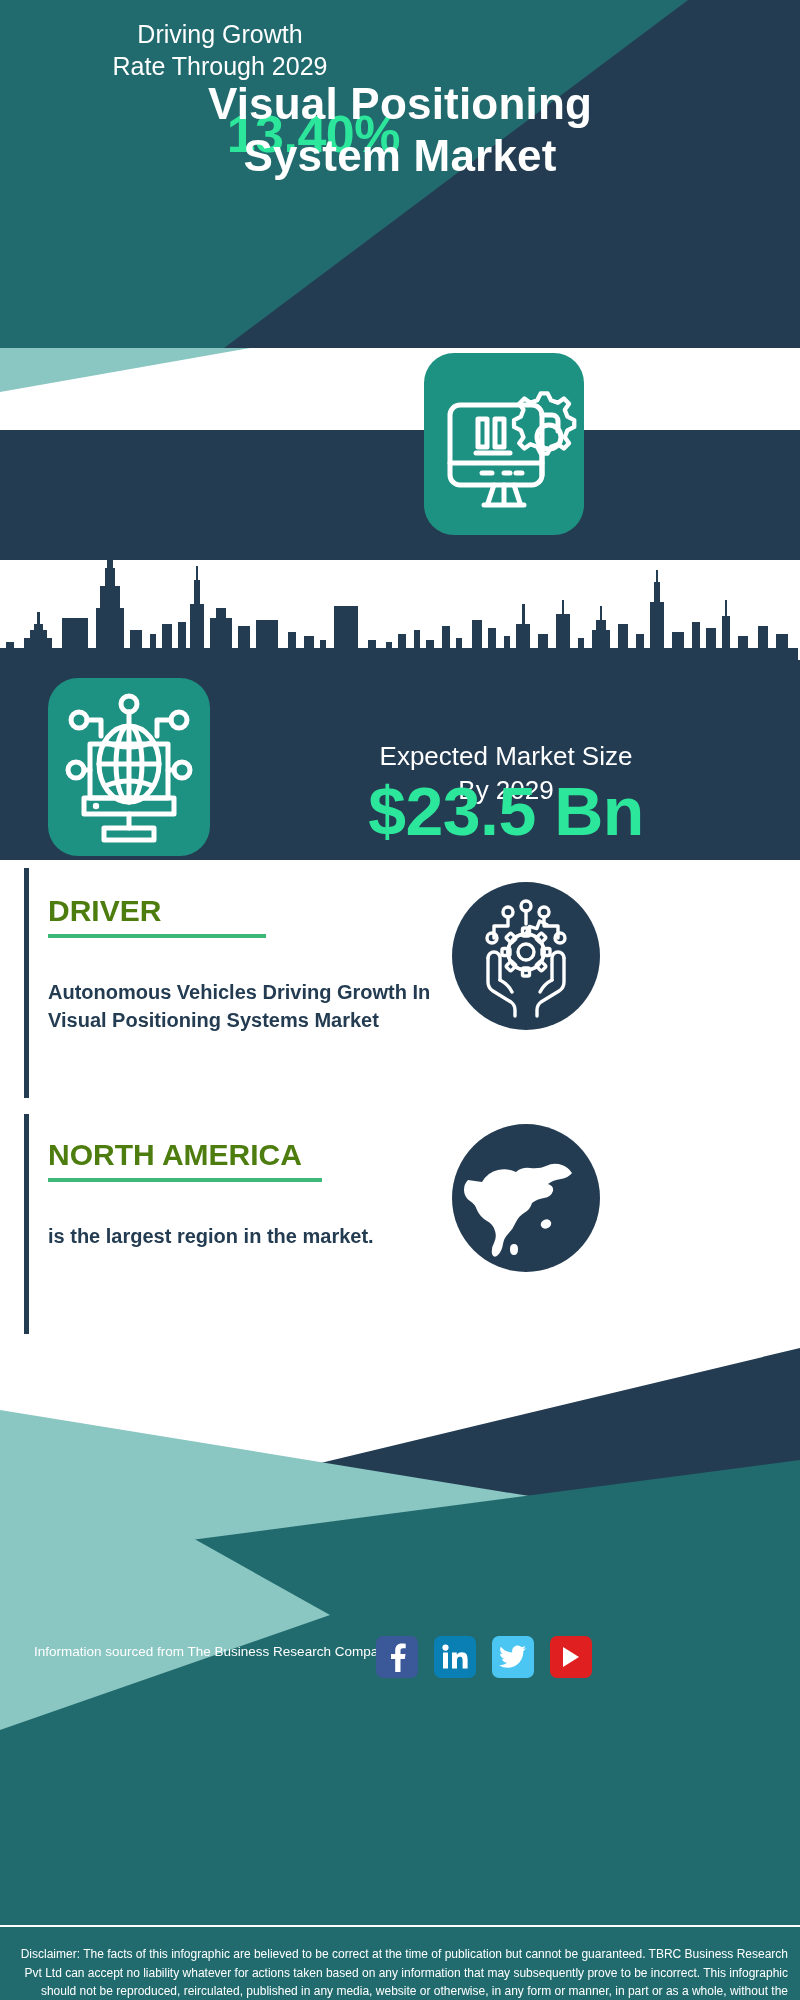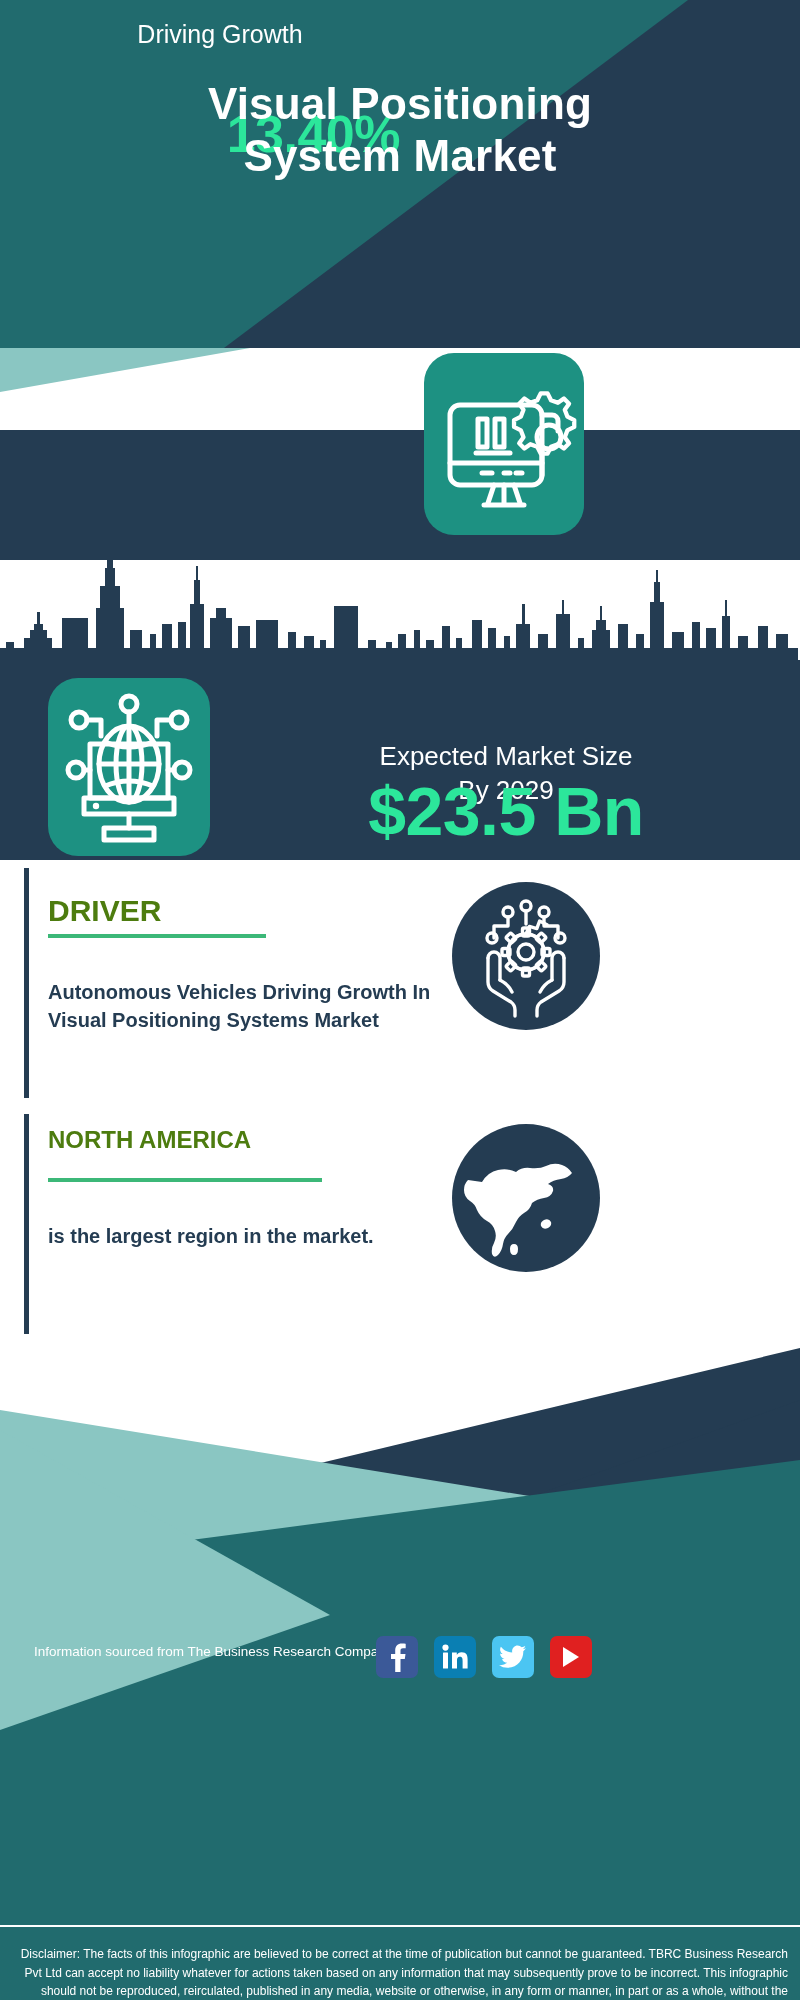--- a/index.html
+++ b/index.html
@@ -100,20 +100,21 @@
 
   <div class="teal-tri">
     <div class="teal-tri-shape"></div>
   </div>
 
   <div class="stat1"></div>
   <div class="stat1-bg2"></div>
 
   <div class="stat1-label">
     <div>Driving Growth</div>
+    <div>Rate Through 2029</div>
   </div>
   <div class="stat1-value">13.40%</div>
 
   <div class="icon-tile icon-tile-1">
     <svg width="160" height="182" viewBox="0 0 160 182">
       <g fill="none" stroke="#ffffff" stroke-width="5" stroke-linecap="round" stroke-linejoin="round">
         <path d="M36 52 h72 a10 10 0 0 1 10 10 v60 a10 10 0 0 1 -10 10 h-72 a10 10 0 0 1 -10 -10 v-60 a10 10 0 0 1 10 -10 z"></path>
         <line x1="26" y1="110" x2="118" y2="110"></line>
         <line x1="80" y1="132" x2="80" y2="150"></line>
         <line x1="60" y1="152" x2="100" y2="152"></line>
@@ -220,21 +221,21 @@
             <path d="M112 76 v24 q0 6 -5 9 l-18 11 q-4 3 -4 8 v6"></path>
             <path d="M112 76 a6 6 0 0 0 -12 0 v22"></path>
             <path d="M100 98 q-8 4 -12 12"></path>
           </g>
         </svg>
       </div>
     </div>
 
     <div class="card" style="top:246px;height:220px;">
       <div class="card-bar" style="height:220px;"></div>
-      <div class="card-title" style="top:12px;font-size:24px;">NORTH AMERICA</div>
+      <div class="card-title" style="top:24px;font-size:30px;">NORTH AMERICA</div>
       <div class="card-rule" style="top:64px;width:274px;"></div>
       <div class="card-body" style="top:80px;width:330px;">is the largest region in the market.</div>
       <div class="card-circle" style="left:428px;top:10px;width:148px;height:148px;">
         <svg width="148" height="148" viewBox="0 0 148 148">
           <path fill="#ffffff" d="M30 58 q6 -10 16 -12 q10 -2 18 2 q6 -5 14 -4 q10 1 16 -2 q8 -4 16 -1 q6 2 10 8 q-4 5 -11 6 q-8 1 -13 5 q6 2 5 7 q-2 6 -9 7 q-7 1 -12 5 q-2 7 -8 10 q-5 3 -8 9 q-3 7 -8 12 q-4 4 -5 10 q-1 7 -5 11 q-4 4 -6 -1 q-1 -6 2 -11 q3 -6 1 -12 q-2 -7 -8 -10 q-7 -4 -10 -11 q-2 -6 -7 -9 q-6 -4 -6 -11 q0 -6 4 -10 z M92 96 q5 -2 7 2 q1 4 -3 6 q-5 2 -7 -2 q-1 -4 3 -6 z M62 120 q4 0 4 5 q0 6 -4 6 q-4 0 -4 -6 q0 -5 4 -5 z"></path>
         </svg>
       </div>
     </div>
   </div>
 

